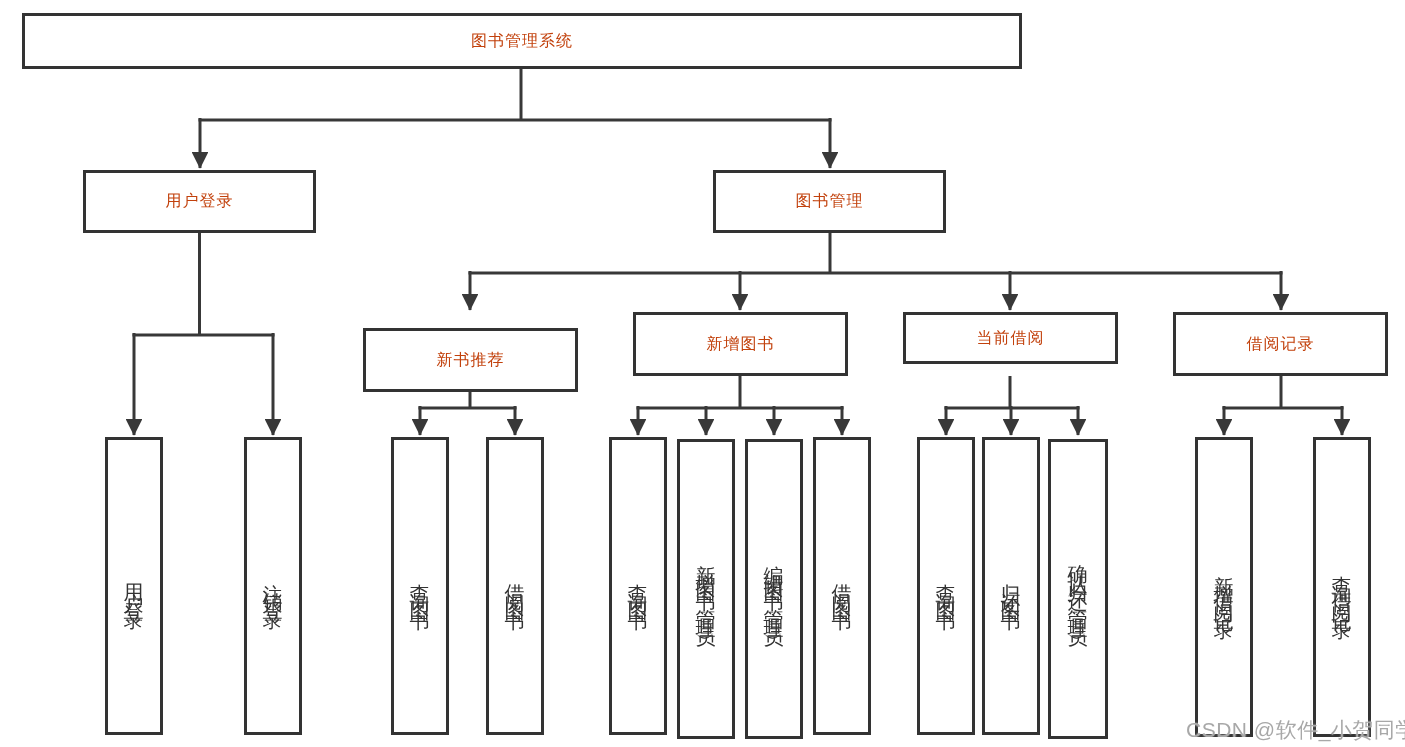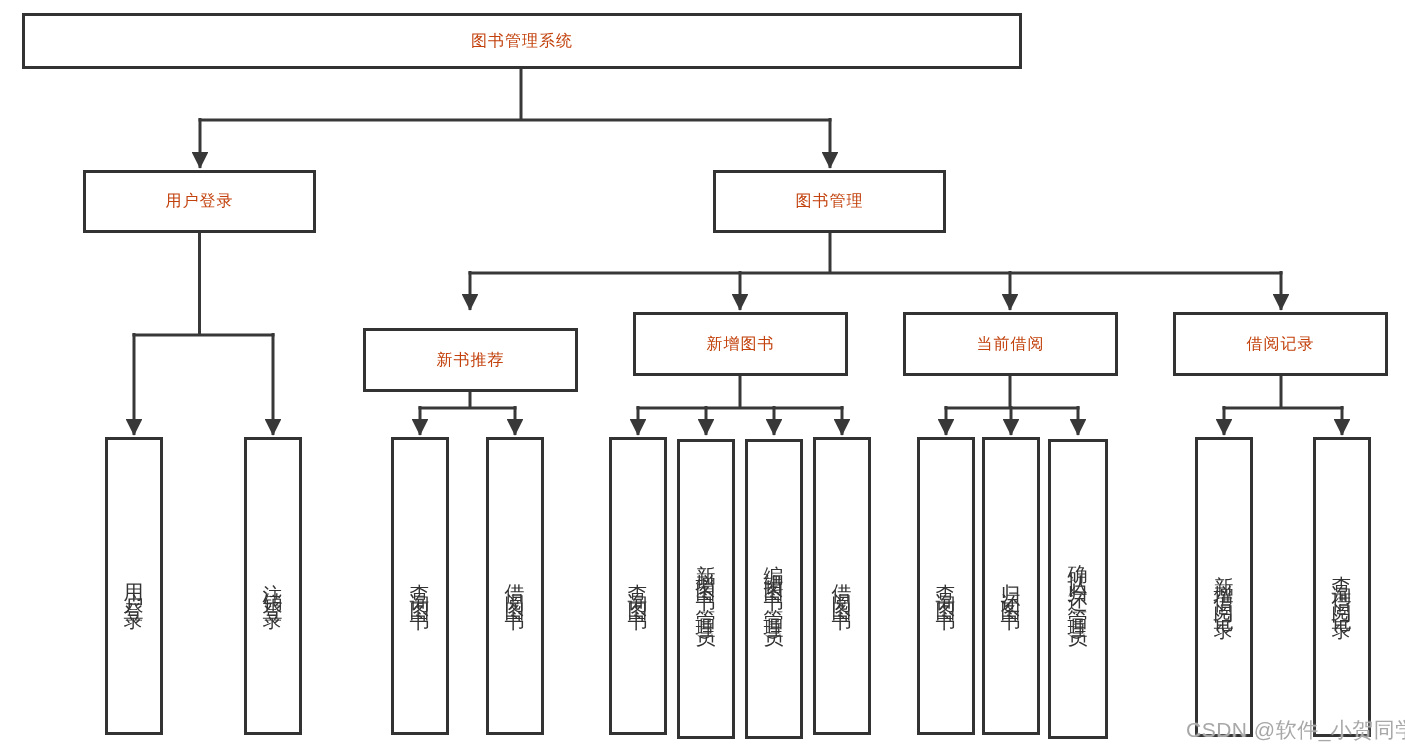--- a/index.html
+++ b/index.html
@@ -121,21 +121,21 @@
   <div class="box" style="left:713px; top:170px; width:233px; height:63px;text-align:right;">
     <span class="hlabel">图书管理</span>
   </div>
 
   <div class="box" style="left:363px; top:312px; width:215px; height:64px;margin-top:16px;">
     <span class="hlabel">新书推荐</span>
   </div>
   <div class="box" style="left:633px; top:312px; width:215px; height:64px;">
     <span class="hlabel">新增图书</span>
   </div>
-  <div class="box" style="left:903px; top:312px; width:215px; height:64px;">
+  <div class="box" style="left:903px; top:312px; width:215px; height:52px;">
     <span class="hlabel">当前借阅</span>
   </div>
   <div class="box" style="left:1173px; top:312px; width:215px; height:64px;">
     <span class="hlabel">借阅记录</span>
   </div>
 
   <div class="box" style="left:105px; top:437px; width:58px; height:298px;">
     <span class="vlabel">用户登录</span>
   </div>
   <div class="box" style="left:244px; top:437px; width:58px; height:298px;">

